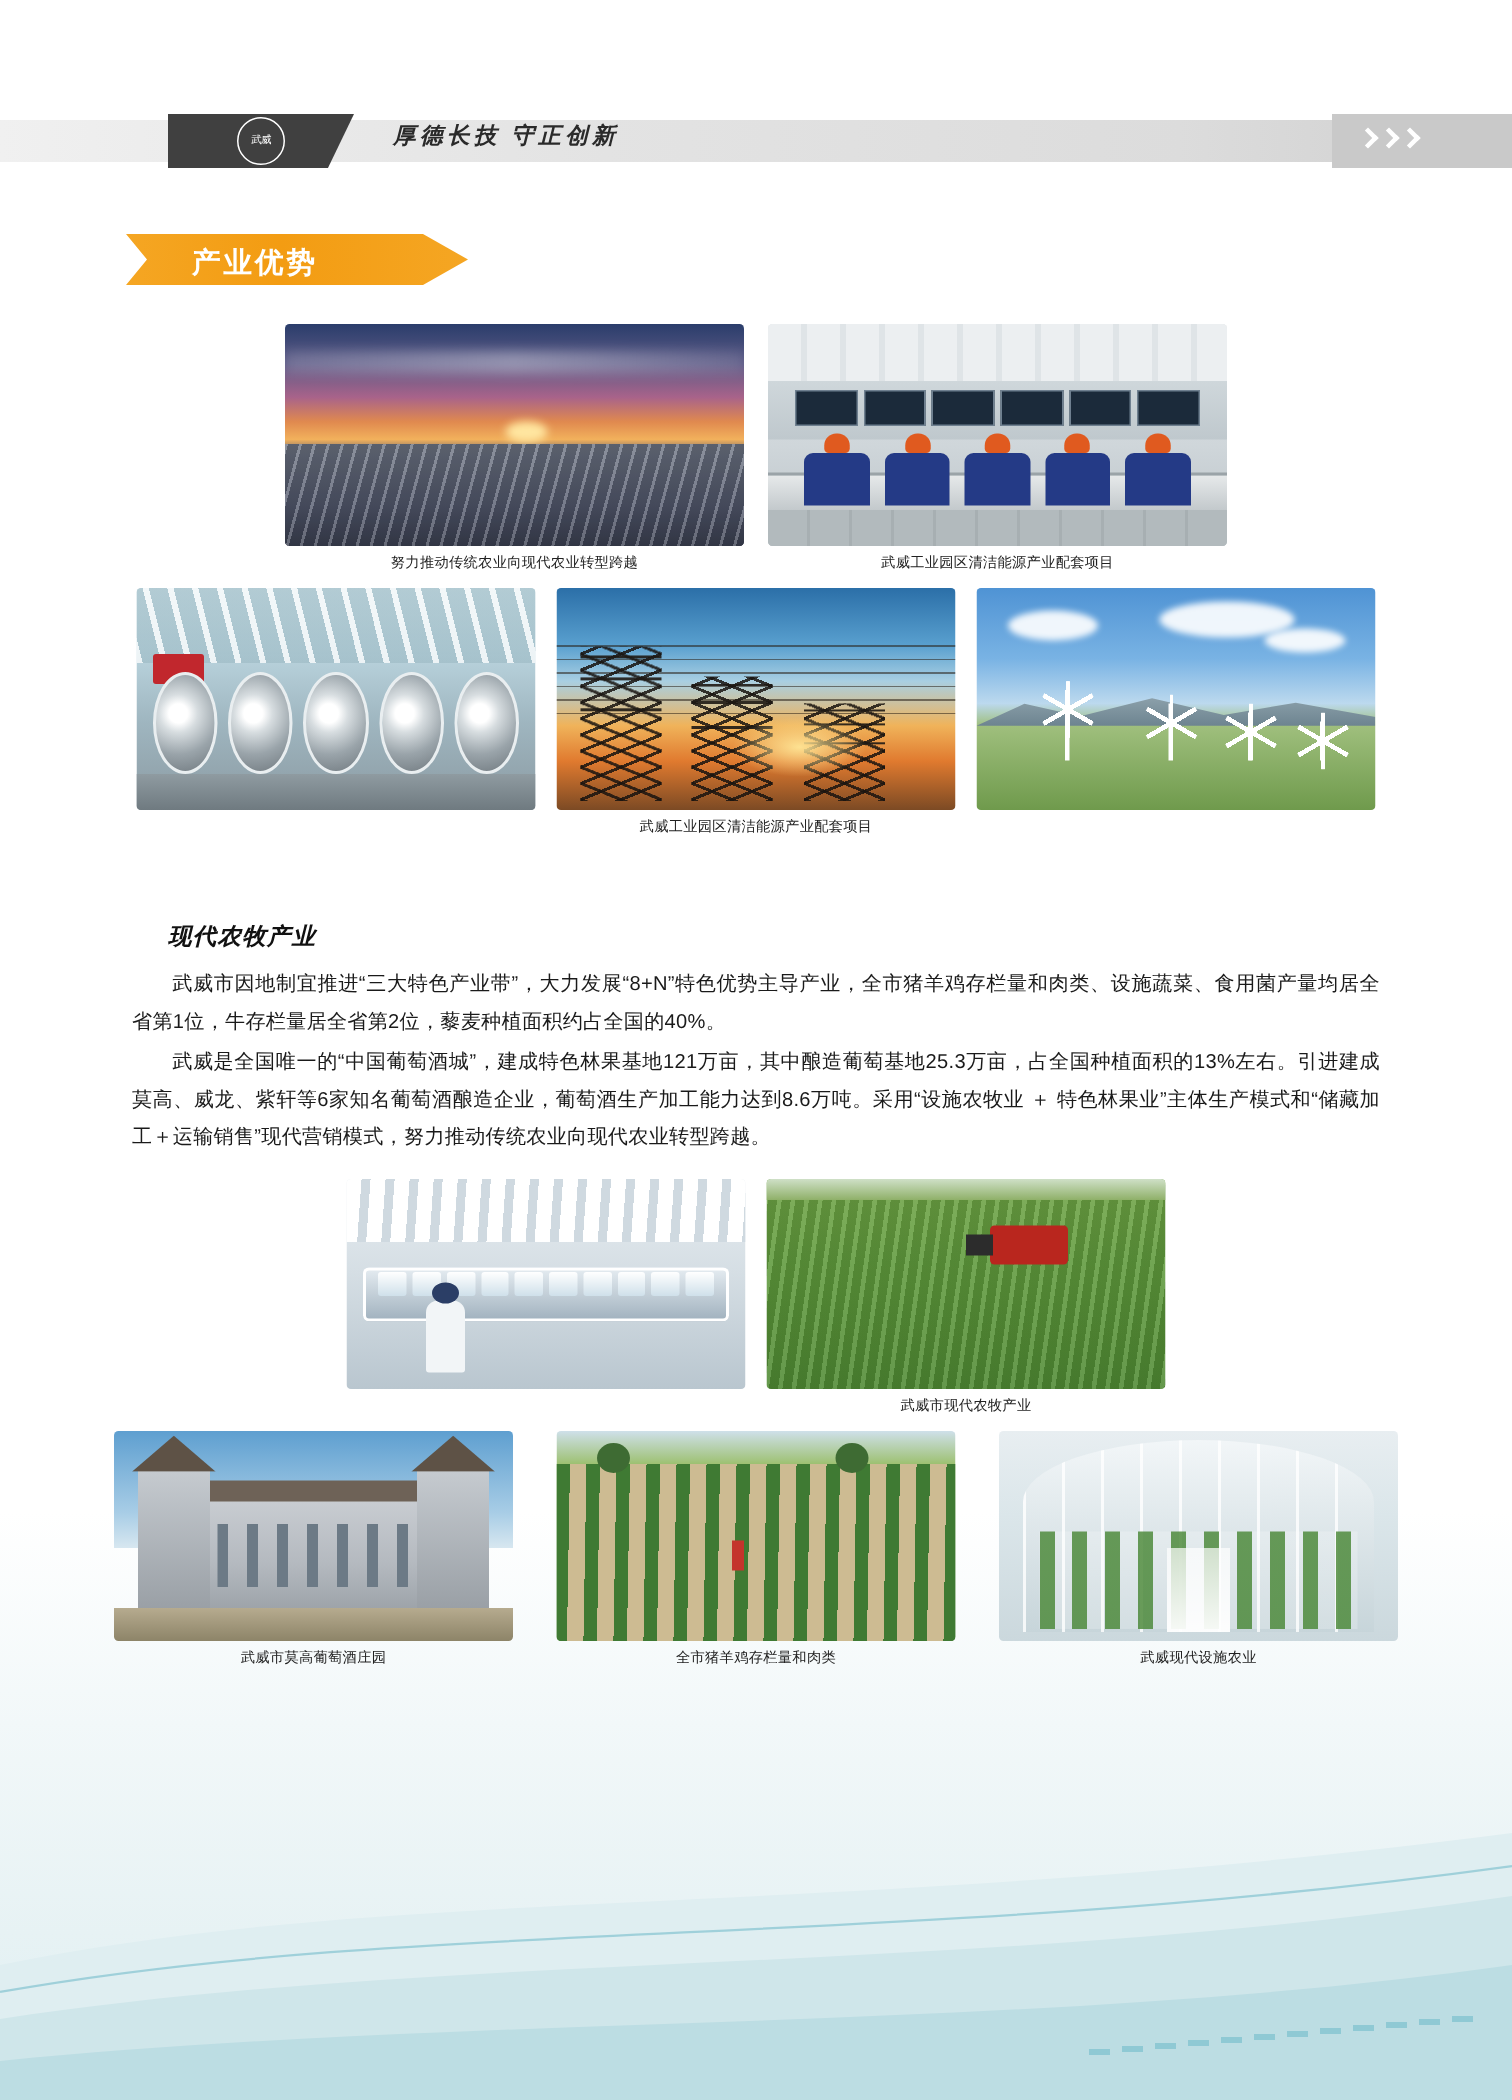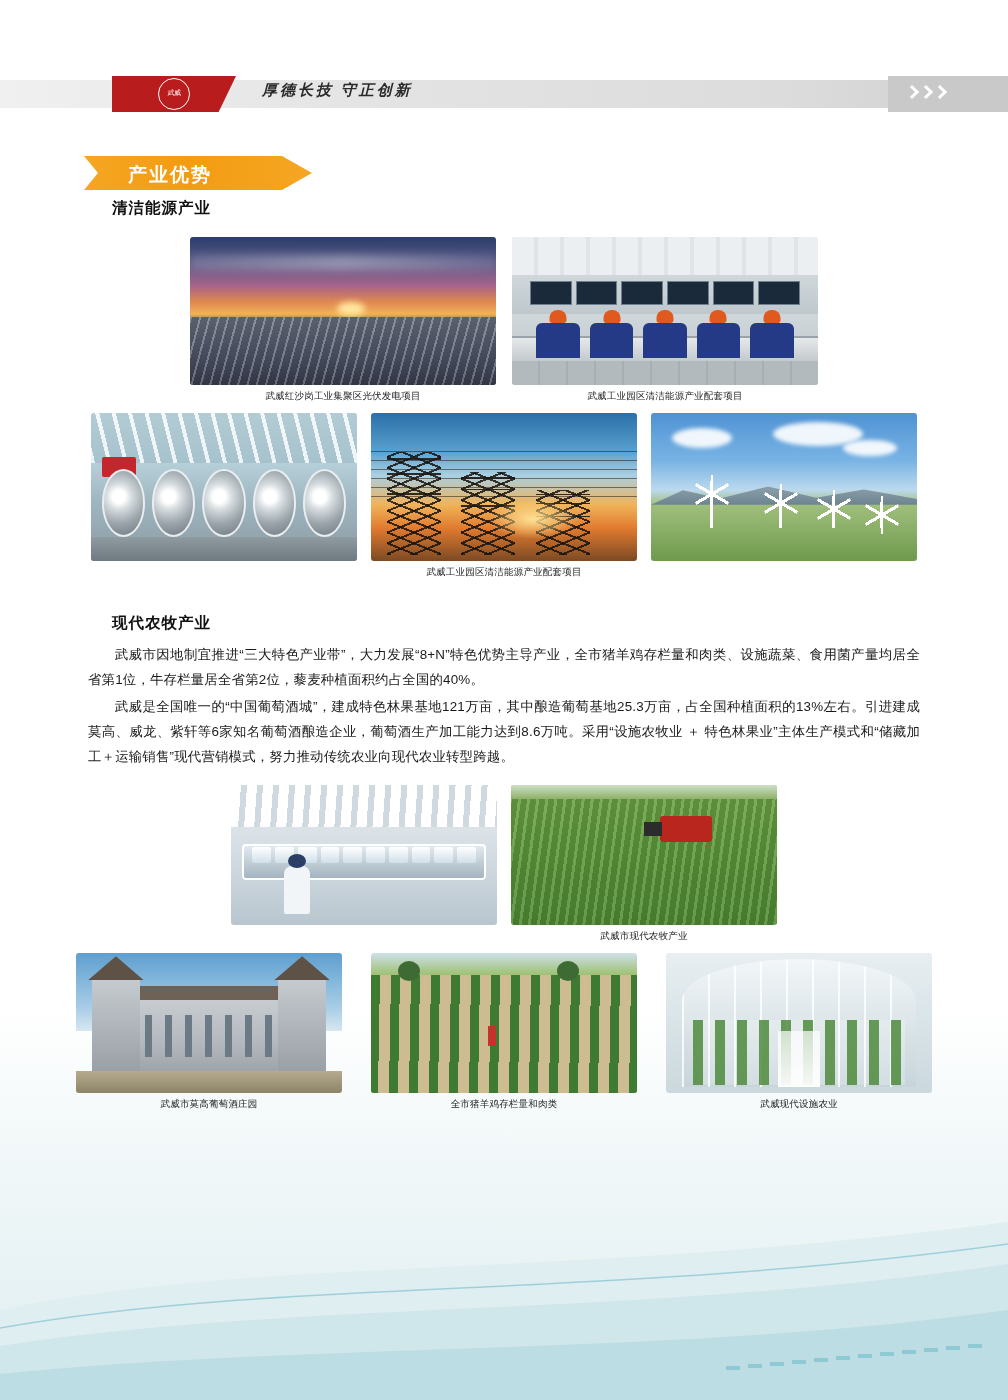--- a/index.html
+++ b/index.html
@@ -47,21 +47,21 @@
     width: 1008px;
     height: 28px;
     background: linear-gradient(to right, #f0f0f0 0%, #e3e3e3 40%, #dcdcdc 78%, #cfcfcf 100%);
   }
   .header-tab {
     position: absolute;
     left: 112px;
     top: 4px;
     width: 124px;
     height: 36px;
-    background: #b91c1c;
+    background: #404040;
     clip-path: polygon(0 0, 100% 0, 86% 100%, 0 100%);
     display: flex;
     align-items: center;
     justify-content: center;
   }
   .header-logo {
     width: 30px;
     height: 30px;
     border-radius: 50%;
     border: 1.5px solid #ffffff;
@@ -420,32 +420,31 @@
   </div>
 </div>
 
 <div class="section-banner">
   <div class="shape"></div>
   <div class="label">产业优势</div>
 </div>
 
 <div class="content">
 
-  <h3 class="sub-title">清洁能源产业</h3>
 
   <div class="fig-row" style="margin-top:18px; justify-content:center; gap:16px;">
     <div class="fig">
       <div class="img" style="width:306px;height:148px;">
         <div class="scene sc-solar">
           <div class="cloudband"></div>
           <div class="sun"></div>
           <div class="panels"></div>
         </div>
       </div>
-      <div class="cap">武威红沙岗工业集聚区光伏发电项目</div>
+      <div class="cap">努力推动传统农业向现代农业转型跨越</div>
     </div>
     <div class="fig">
       <div class="img" style="width:306px;height:148px;">
         <div class="scene sc-control">
           <div class="ceiling"></div>
           <div class="wall"></div>
           <div class="screens">
               <i></i>
               <i></i>
               <i></i>
@@ -506,21 +505,21 @@
           <div class="turb" style="left:22%;height:32%;"></div>
           <div class="turb" style="left:48%;height:26%;"></div>
           <div class="turb" style="left:68%;height:22%;"></div>
           <div class="turb" style="left:86%;height:18%;"></div>
         </div>
       </div>
     </div>
   </div>
   <div class="cap-wide" style="margin-top:5px;">武威工业园区清洁能源产业配套项目</div>
 
-  <h3 class="sub-title" style="margin-top:34px;">现代农牧产业</h3>
+  <h3 class="sub-title" style="margin-top:56px;font-style:italic;">现代农牧产业</h3>
   <p class="body">武威市因地制宜推进“三大特色产业带”，大力发展“8+N”特色优势主导产业，全市猪羊鸡存栏量和肉类、设施蔬菜、食用菌产量均居全省第1位，牛存栏量居全省第2位，藜麦种植面积约占全国的40%。</p>
   <p class="body">武威是全国唯一的“中国葡萄酒城”，建成特色林果基地121万亩，其中酿造葡萄基地25.3万亩，占全国种植面积的13%左右。引进建成莫高、威龙、紫轩等6家知名葡萄酒酿造企业，葡萄酒生产加工能力达到8.6万吨。采用“设施农牧业 ＋ 特色林果业”主体生产模式和“储藏加工＋运输销售”现代营销模式，努力推动传统农业向现代农业转型跨越。</p>
 
   <div class="fig-row" style="margin-top:16px; justify-content:center; gap:14px;">
     <div class="fig">
       <div class="img" style="width:266px;height:140px;">
         <div class="scene sc-dairy">
           <div class="beams"></div>
           <div class="line"></div>
           <div class="bottles">

